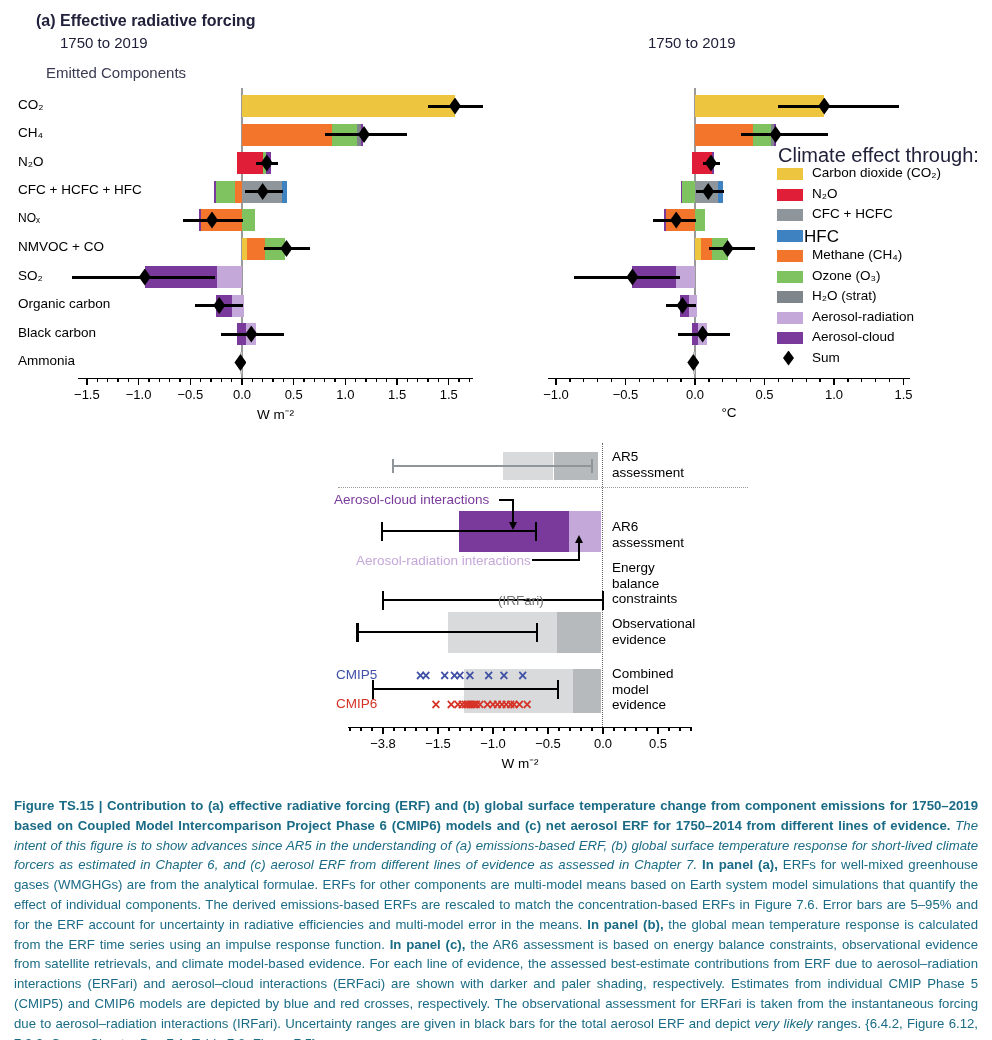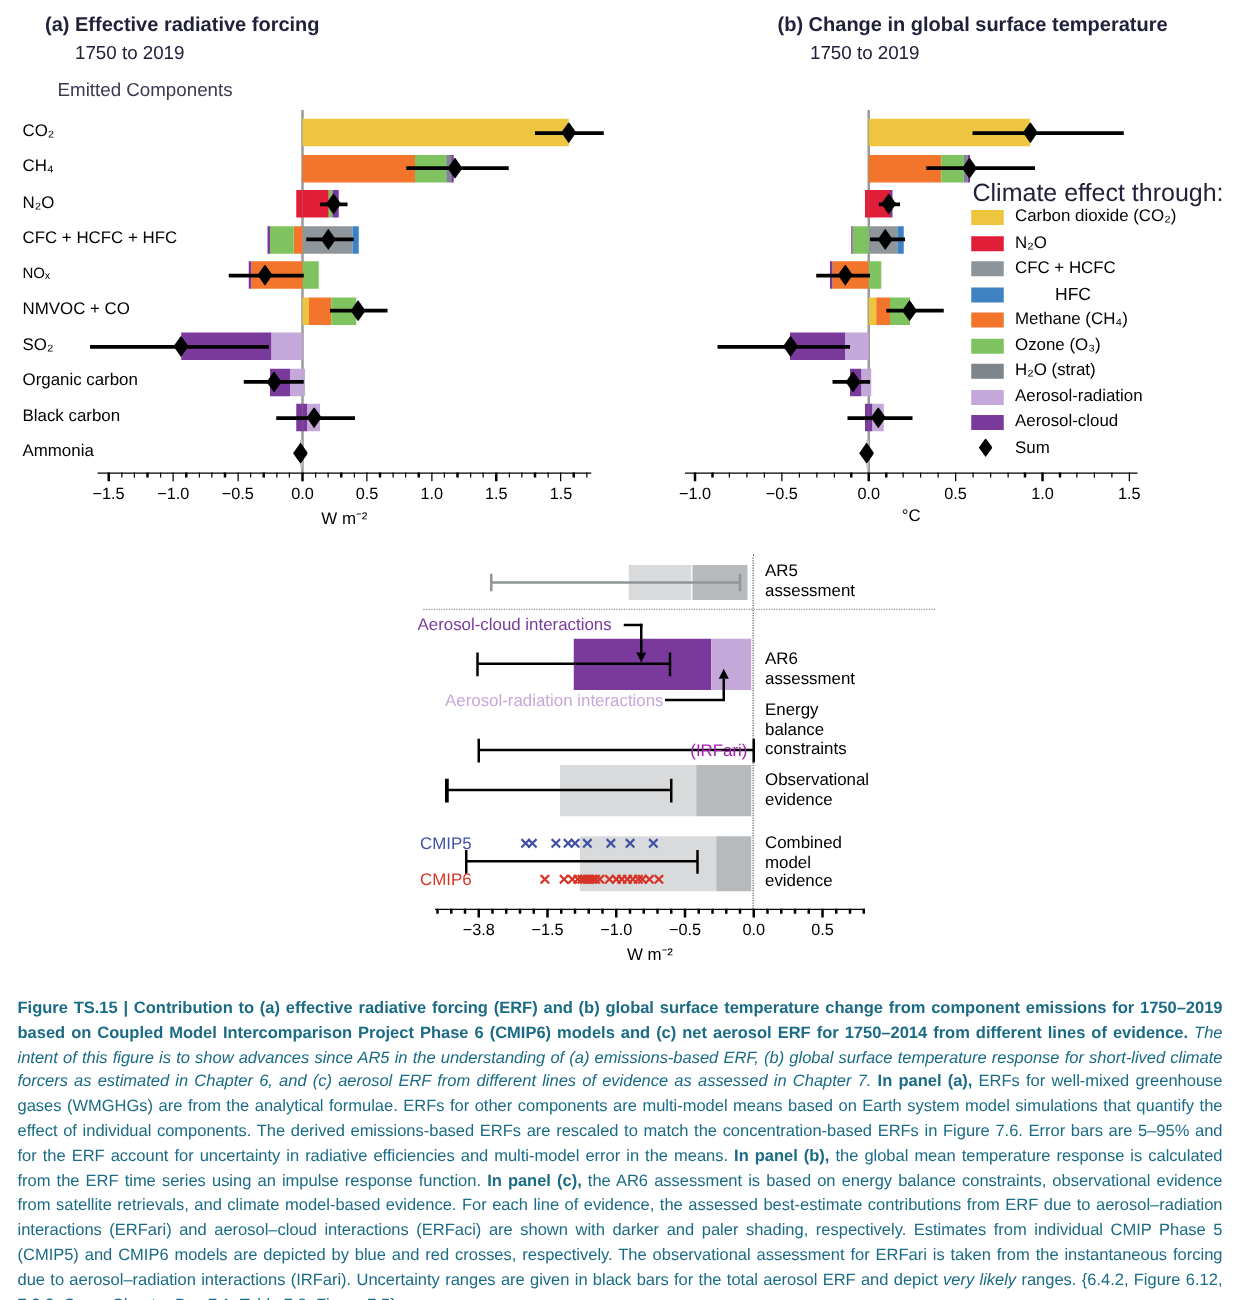--- a/index.html
+++ b/index.html
@@ -14,33 +14,32 @@
   #figure-caption .i{font-style:italic;}
 </style>
 </head>
 <body>
 
 <div id="figure-canvas">
   <div class="ptitle" style="left:36px;top:12px">(a) Effective radiative forcing</div>
   <div class="psub" style="left:60px;top:34px">1750 to 2019</div>
   <div class="seclabel" style="left:46px;top:64px">Emitted Components</div>
 
-  <div class="ptitle" style="left:622px;top:12px">(b) Change in global surface temperature</div>
   <div class="psub" style="left:648px;top:34px">1750 to 2019</div>
 
   <div class="legtitle" style="left:778px;top:144px">Climate effect through:</div>
   <div id="legend-items">
       <div style="position: absolute; left: 777px; top: 168px; width: 26px; height: 12px; background: rgb(237, 197, 63);"></div>
       <div style="position: absolute; left: 812px; top: 165px; font-size: 13.5px; white-space: nowrap;">Carbon dioxide (CO₂)</div>
       <div style="position: absolute; left: 777px; top: 188.5px; width: 26px; height: 12px; background: rgb(225, 30, 56);"></div>
       <div style="position: absolute; left: 812px; top: 185.5px; font-size: 13.5px; white-space: nowrap;">N₂O</div>
       <div style="position: absolute; left: 777px; top: 209px; width: 26px; height: 12px; background: rgb(142, 150, 155);"></div>
       <div style="position: absolute; left: 812px; top: 206px; font-size: 13.5px; white-space: nowrap;">CFC + HCFC</div>
       <div style="position: absolute; left: 777px; top: 229.5px; width: 26px; height: 12px; background: rgb(62, 130, 194);"></div>
-      <div style="position: absolute; left: 844px; top: 226.5px; font-size: 14px; white-space: nowrap;">HFC</div>
+      <div style="position: absolute; left: 804px; top: 226.5px; font-size: 17px; white-space: nowrap;">HFC</div>
       <div style="position: absolute; left: 777px; top: 250px; width: 26px; height: 12px; background: rgb(243, 117, 43);"></div>
       <div style="position: absolute; left: 812px; top: 247px; font-size: 13.5px; white-space: nowrap;">Methane (CH₄)</div>
       <div style="position: absolute; left: 777px; top: 270.5px; width: 26px; height: 12px; background: rgb(126, 195, 95);"></div>
       <div style="position: absolute; left: 812px; top: 267.5px; font-size: 13.5px; white-space: nowrap;">Ozone (O₃)</div>
       <div style="position: absolute; left: 777px; top: 291px; width: 26px; height: 12px; background: rgb(126, 134, 139);"></div>
       <div style="position: absolute; left: 812px; top: 288px; font-size: 13.5px; white-space: nowrap;">H₂O (strat)</div>
       <div style="position: absolute; left: 777px; top: 311.5px; width: 26px; height: 12px; background: rgb(197, 168, 218);"></div>
       <div style="position: absolute; left: 812px; top: 308.5px; font-size: 13.5px; white-space: nowrap;">Aerosol-radiation</div>
       <div style="position: absolute; left: 777px; top: 332px; width: 26px; height: 12px; background: rgb(122, 58, 155);"></div>
       <div style="position: absolute; left: 812px; top: 329px; font-size: 13.5px; white-space: nowrap;">Aerosol-cloud</div>
@@ -303,21 +302,21 @@
       <div style="position: absolute; left: 486px; top: 697px; width: 14px; text-align: center; font-size: 16px; font-weight: bold; color: rgb(214, 51, 39); line-height: 16px;">×</div>
       <div style="position: absolute; left: 490.4px; top: 697px; width: 14px; text-align: center; font-size: 16px; font-weight: bold; color: rgb(214, 51, 39); line-height: 16px;">×</div>
       <div style="position: absolute; left: 494.8px; top: 697px; width: 14px; text-align: center; font-size: 16px; font-weight: bold; color: rgb(214, 51, 39); line-height: 16px;">×</div>
       <div style="position: absolute; left: 499.2px; top: 697px; width: 14px; text-align: center; font-size: 16px; font-weight: bold; color: rgb(214, 51, 39); line-height: 16px;">×</div>
       <div style="position: absolute; left: 503.6px; top: 697px; width: 14px; text-align: center; font-size: 16px; font-weight: bold; color: rgb(214, 51, 39); line-height: 16px;">×</div>
       <div style="position: absolute; left: 506.9px; top: 697px; width: 14px; text-align: center; font-size: 16px; font-weight: bold; color: rgb(214, 51, 39); line-height: 16px;">×</div>
       <div style="position: absolute; left: 512.4px; top: 697px; width: 14px; text-align: center; font-size: 16px; font-weight: bold; color: rgb(214, 51, 39); line-height: 16px;">×</div>
       <div style="position: absolute; left: 520.1px; top: 697px; width: 14px; text-align: center; font-size: 16px; font-weight: bold; color: rgb(214, 51, 39); line-height: 16px;">×</div>
       <div style="position: absolute; left: 336px; top: 667px; font-size: 13.5px; color: rgb(63, 81, 165);">CMIP5</div>
       <div style="position: absolute; left: 336px; top: 696px; font-size: 13.5px; color: rgb(214, 51, 39);">CMIP6</div>
-      <div style="position: absolute; left: 498px; top: 593px; width: 100px; text-align: right; font-size: 13.5px; color: #a21caf;">(IRFari)</div>
+      <div style="position: absolute; left: 498px; top: 593px; width: 100px; font-size: 13.5px; color: #737373;">(IRFari)</div>
       <div style="position: absolute; left: 334px; top: 492px; font-size: 13.5px; color: rgb(122, 58, 155); white-space: nowrap;">Aerosol-cloud interactions</div>
       <div style="position: absolute; left: 499px; top: 499px; width: 15px; height: 0px; border-top: 2px solid rgb(0, 0, 0);"></div>
       <div style="position: absolute; left: 512px; top: 499px; width: 0px; height: 23px; border-left: 2px solid rgb(0, 0, 0);"></div>
       <div style="position: absolute; left: 508.5px; top: 522px; width: 0px; height: 0px; border-left: 4.5px solid transparent; border-right: 4.5px solid transparent; border-top: 8px solid rgb(0, 0, 0);"></div>
       <div style="position: absolute; left: 356px; top: 553px; font-size: 13.5px; color: rgb(197, 168, 218); white-space: nowrap;">Aerosol-radiation interactions</div>
       <div style="position: absolute; left: 532px; top: 559px; width: 48px; height: 0px; border-top: 2px solid rgb(0, 0, 0);"></div>
       <div style="position: absolute; left: 578px; top: 543px; width: 0px; height: 17px; border-left: 2px solid rgb(0, 0, 0);"></div>
       <div style="position: absolute; left: 574.5px; top: 535px; width: 0px; height: 0px; border-left: 4.5px solid transparent; border-right: 4.5px solid transparent; border-bottom: 8px solid rgb(0, 0, 0);"></div>
       <div style="position: absolute; left: 348px; top: 727px; width: 344px; height: 0px; border-top: 1.5px solid rgb(0, 0, 0);"></div>
       <div style="position: absolute; left: 349.3px; top: 727px; width: 1.4px; height: 4px; background: rgb(0, 0, 0);"></div>

